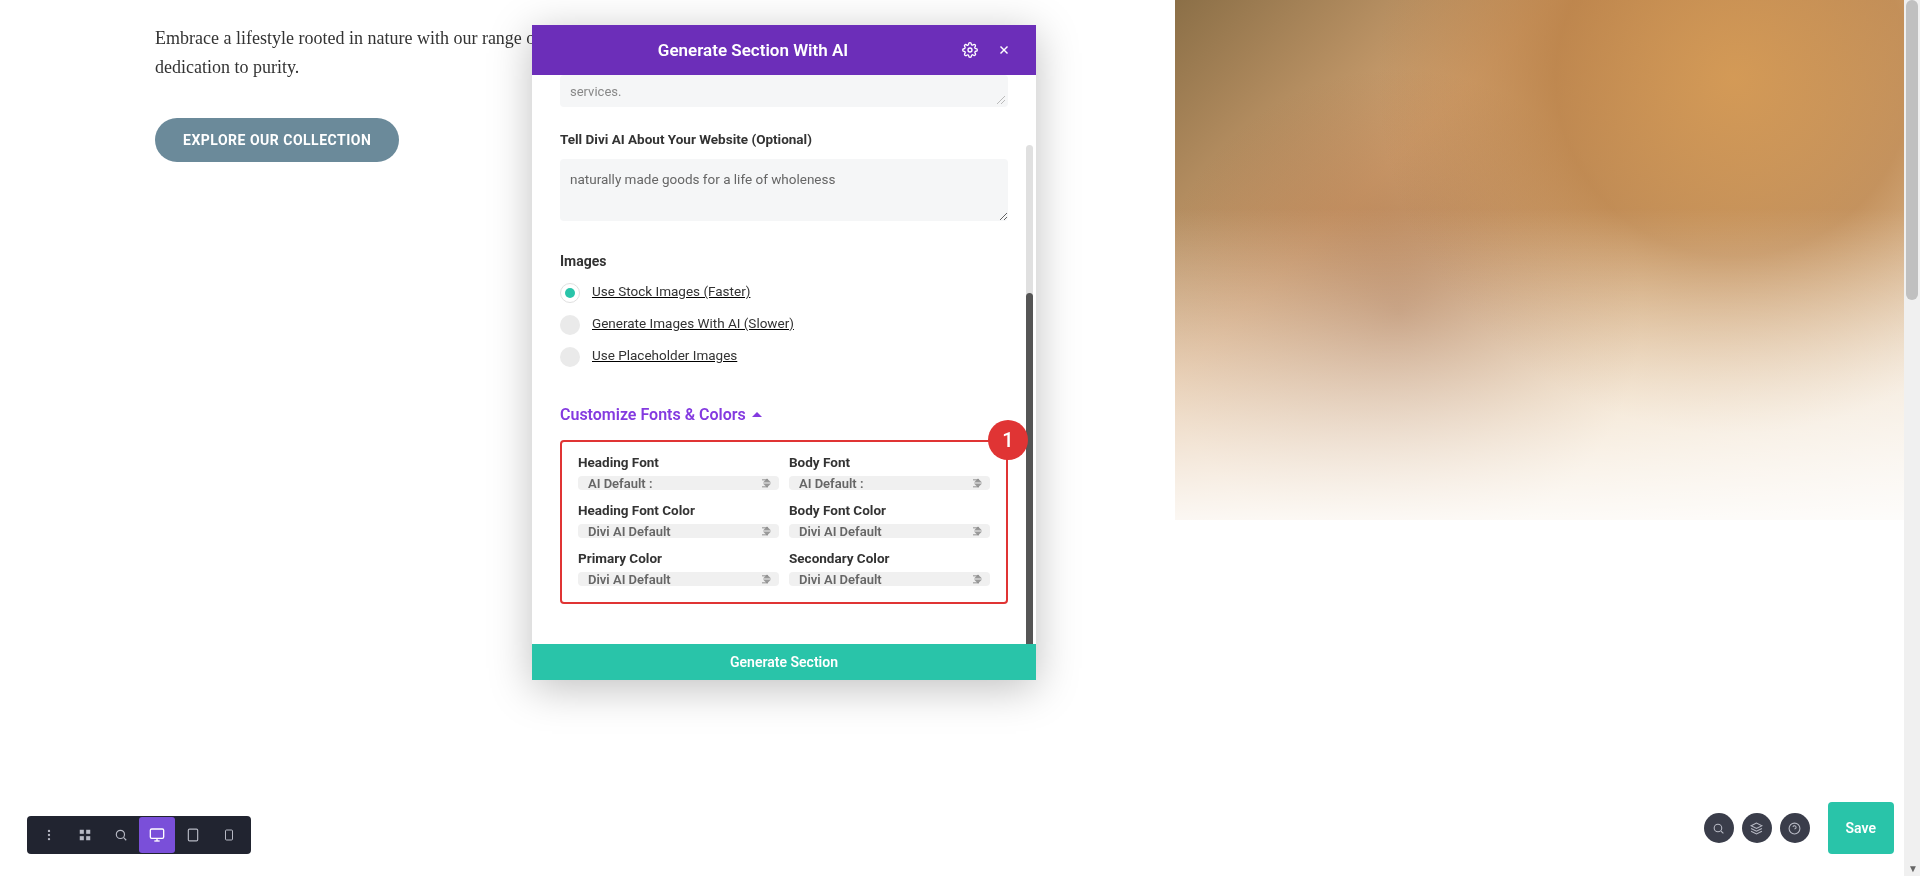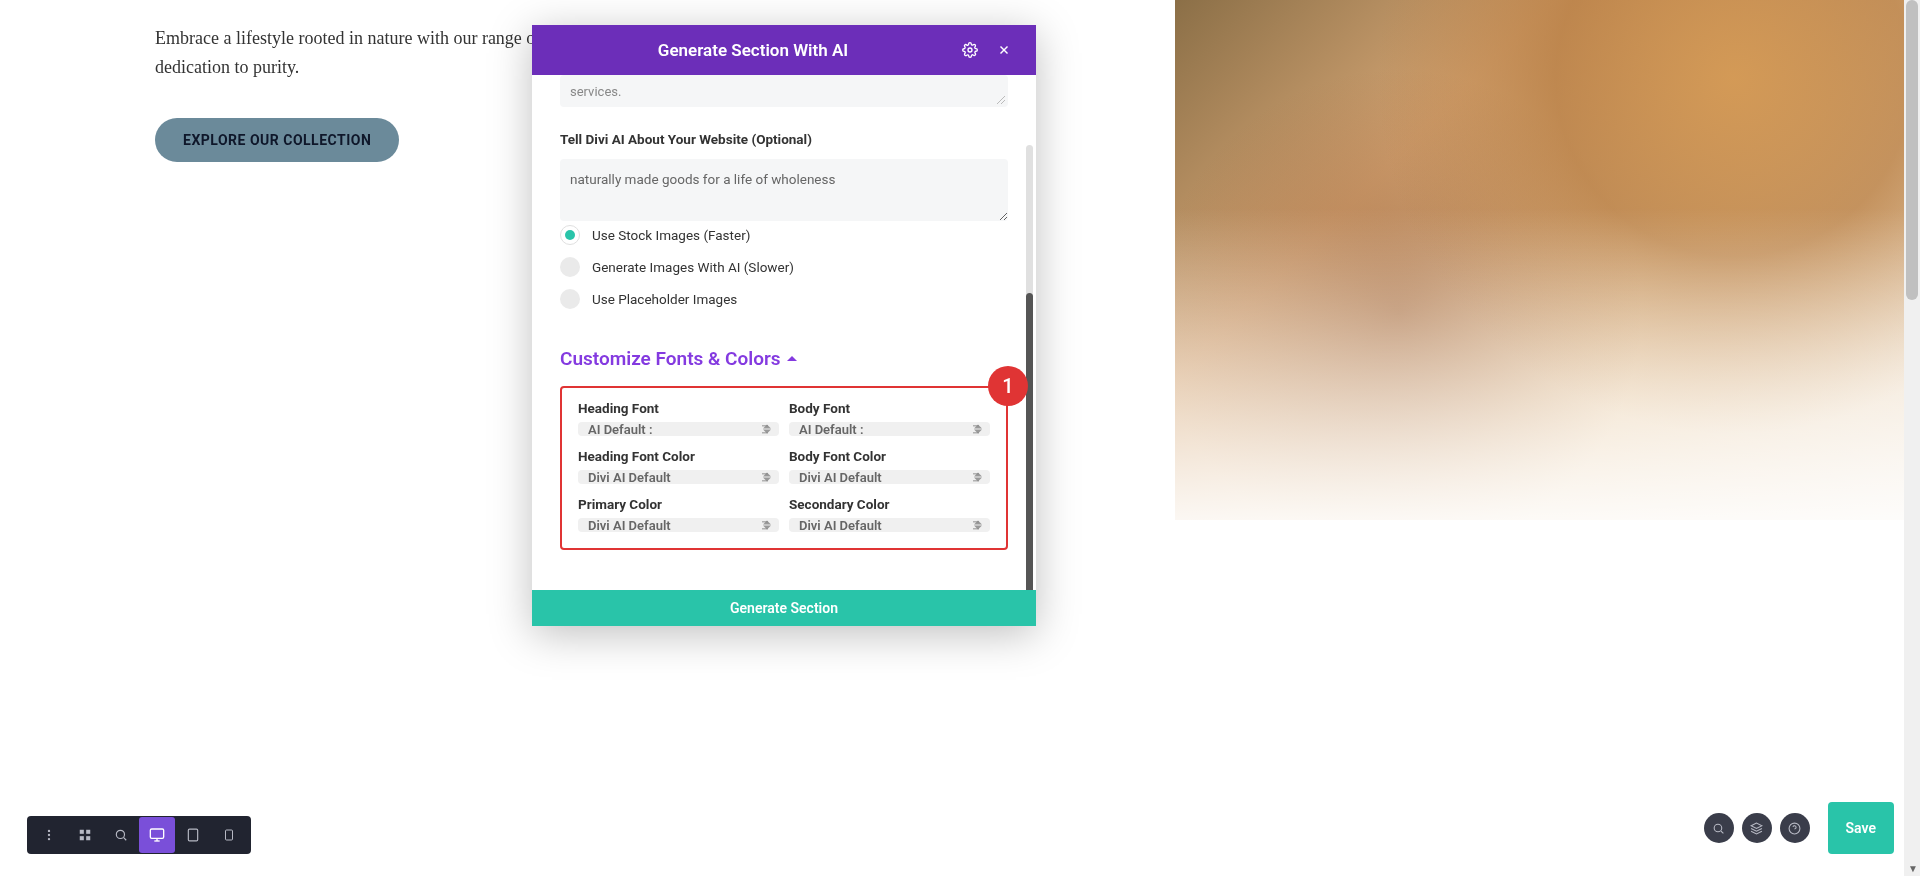--- a/index.html
+++ b/index.html
@@ -1,21 +1,21 @@
 <!DOCTYPE html>
 <html><head>
 <meta charset="utf-8">
 <style>
 * { margin: 0; padding: 0; box-sizing: border-box; font-family: -apple-system, BlinkMacSystemFont, 'Segoe UI', Roboto, Arial, sans-serif; }
 body { width: 1920px; height: 876px; position: relative; background: #fff; overflow: hidden; }
 
 .page-bg { position: absolute; inset: 0; display: flex; }
 .page-left { flex: 1; padding: 24px 0 0 155px; position: relative; }
 .hero-text { font-family: Georgia, serif; font-size: 18px; color: #333; line-height: 1.6; max-width: 520px; margin-bottom: 36px; }
-.explore-btn { display: inline-block; background: #6b8a9a; color: #0f172a; padding: 14px 28px; border-radius: 32px; font-weight: 700; font-size: 14px; letter-spacing: 0.5px; border: none; cursor: pointer; }
+.explore-btn { display: inline-block; background: #6b8a9a; color: #ffffff; padding: 14px 28px; border-radius: 32px; font-weight: 700; font-size: 14px; letter-spacing: 0.5px; border: none; cursor: pointer; }
 .page-right { width: 745px; height: 520px; background: linear-gradient(135deg, #8b6f47 0%, #d4a574 30%, #e8c9a0 60%, #f0e4d4 100%); position: relative; overflow: hidden; }
 .page-right::before { content:""; position:absolute; inset:0; background: radial-gradient(circle at 75% 15%, rgba(210,150,80,0.9) 0%, rgba(180,120,60,0.7) 25%, transparent 50%), radial-gradient(circle at 30% 60%, rgba(150,90,50,0.6) 0%, transparent 40%); }
 .page-right::after { content:""; position:absolute; bottom:0; right:0; width:100%; height:60%; background: linear-gradient(to top, rgba(255,255,255,0.9), transparent); }
 
 .modal { position: absolute; left: 532px; top: 25px; width: 504px; background: #fff; box-shadow: 0 8px 40px rgba(0,0,0,0.25); z-index: 100; display: flex; flex-direction: column; }
 .modal-header { background: #6c2eb9; color: #fff; height: 50px; display: flex; align-items: center; padding: 0 18px 0 24px; }
 .modal-title { font-size: 17px; font-weight: 600; flex: 1; text-align: center; }
 .modal-icon-btn { width: 28px; height: 28px; display: flex; align-items: center; justify-content: center; margin-left: 6px; cursor: pointer; }
 .modal-body { padding: 0 28px 20px 28px; background:#fff; flex:1; overflow:auto; position:relative; }
 .modal-scroll { position:absolute; right:3px; top:70px; width:7px; height:560px; background:#e0e0e0; border-radius:4px; }
@@ -23,27 +23,27 @@
 
 .textarea-stub { background:#f5f6f7; border-radius:4px; height:32px; margin-bottom:6px; display:flex; align-items:center; padding:3px 10px; color:#888; font-size:13px; position:relative; }
 .resize-handle { position:absolute; right:2px; bottom:2px; width:10px; height:10px; }
 .resize-handle svg { display:block; }
 
 .field-label { font-size: 13.5px; font-weight: 700; color: #333; margin: 24px 0 12px 0; }
 .textarea { width: 100%; background: #f5f6f7; border: none; border-radius: 4px; padding: 12px 10px; font-size: 13.5px; color: #666; resize: both; min-height: 62px; font-family: inherit; position:relative; }
 .textarea-wrap { position:relative; }
 
 .section-label { font-size: 14px; font-weight: 700; color: #333; margin: 28px 0 14px 0; }
-.radio-row { display:flex; align-items:center; gap:12px; margin-bottom:12px; cursor:pointer; }
+.radio-row { display:flex; align-items:flex-start; gap:12px; margin-bottom:12px; cursor:pointer;text-decoration:underline; }
 .radio-dot { width:20px; height:20px; border-radius:50%; background:#eaeaea; display:flex; align-items:center; justify-content:center; flex-shrink:0; }
 .radio-dot.selected { background:#fff; border:1px solid #e0e0e0; }
 .radio-dot.selected::after { content:""; width:10px; height:10px; border-radius:50%; background:#29c4a9; }
 .radio-label { font-size: 13.5px; color:#333; }
 
-.customize-link { color:#843ae0; font-size:19px; font-weight:600; margin:26px 0 16px 0; display:inline-flex; align-items:center; gap:6px; cursor:pointer; }
+.customize-link { color:#843ae0; font-size:16px; font-weight:600; margin:26px 0 16px 0; display:inline-flex; align-items:center; gap:6px; cursor:pointer; }
 .arrow-up { width:0; height:0; border-left:5px solid transparent; border-right:5px solid transparent; border-bottom:5px solid #843ae0; }
 
 .highlight-box { border:2px solid #e03434; border-radius:4px; padding:12px 16px 16px 16px; position:relative; margin-bottom:20px; }
 .badge-1 { position:absolute; top:-22px; right:-22px; width:40px; height:40px; border-radius:50%; background:#e03434; color:#fff; display:flex; align-items:center; justify-content:center; font-size:20px; font-weight:500; z-index:5; }
 
 .fc-grid { display:grid; grid-template-columns: 1fr 1fr; gap: 12px 10px; }
 .fc-cell { }
 .fc-label { font-size:13.5px; font-weight:700; color:#333; margin-bottom:6px; }
 .fc-select { background:#f0f0f0; border-radius:4px; height:14px; display:flex; align-items:center; padding:0 10px; font-size:13px; color:#666; font-weight:600; position:relative; cursor:pointer; }
 .fc-select::after { content:""; position:absolute; right:10px; top:50%; transform:translateY(-50%); width:8px; height:12px; background: linear-gradient(#888,#888) center 2px/6px 1.5px no-repeat, linear-gradient(#888,#888) center 9px/6px 1.5px no-repeat; opacity:0.6; }
@@ -107,20 +107,21 @@
             </svg>
         </div>
       </div>
     </div>
 
     <div class="field-label">Tell Divi AI About Your Website (Optional)</div>
     <div class="textarea-wrap">
       <textarea class="textarea" style="">naturally made goods for a life of wholeness</textarea>
     </div>
 
+    <div class="section-label">Images</div>
 
     <div class="radio-row">
       <div class="radio-dot selected"></div>
       <div class="radio-label">Use Stock Images (Faster)</div>
     </div>
     <div class="radio-row">
       <div class="radio-dot"></div>
       <div class="radio-label">Generate Images With AI (Slower)</div>
     </div>
     <div class="radio-row">

